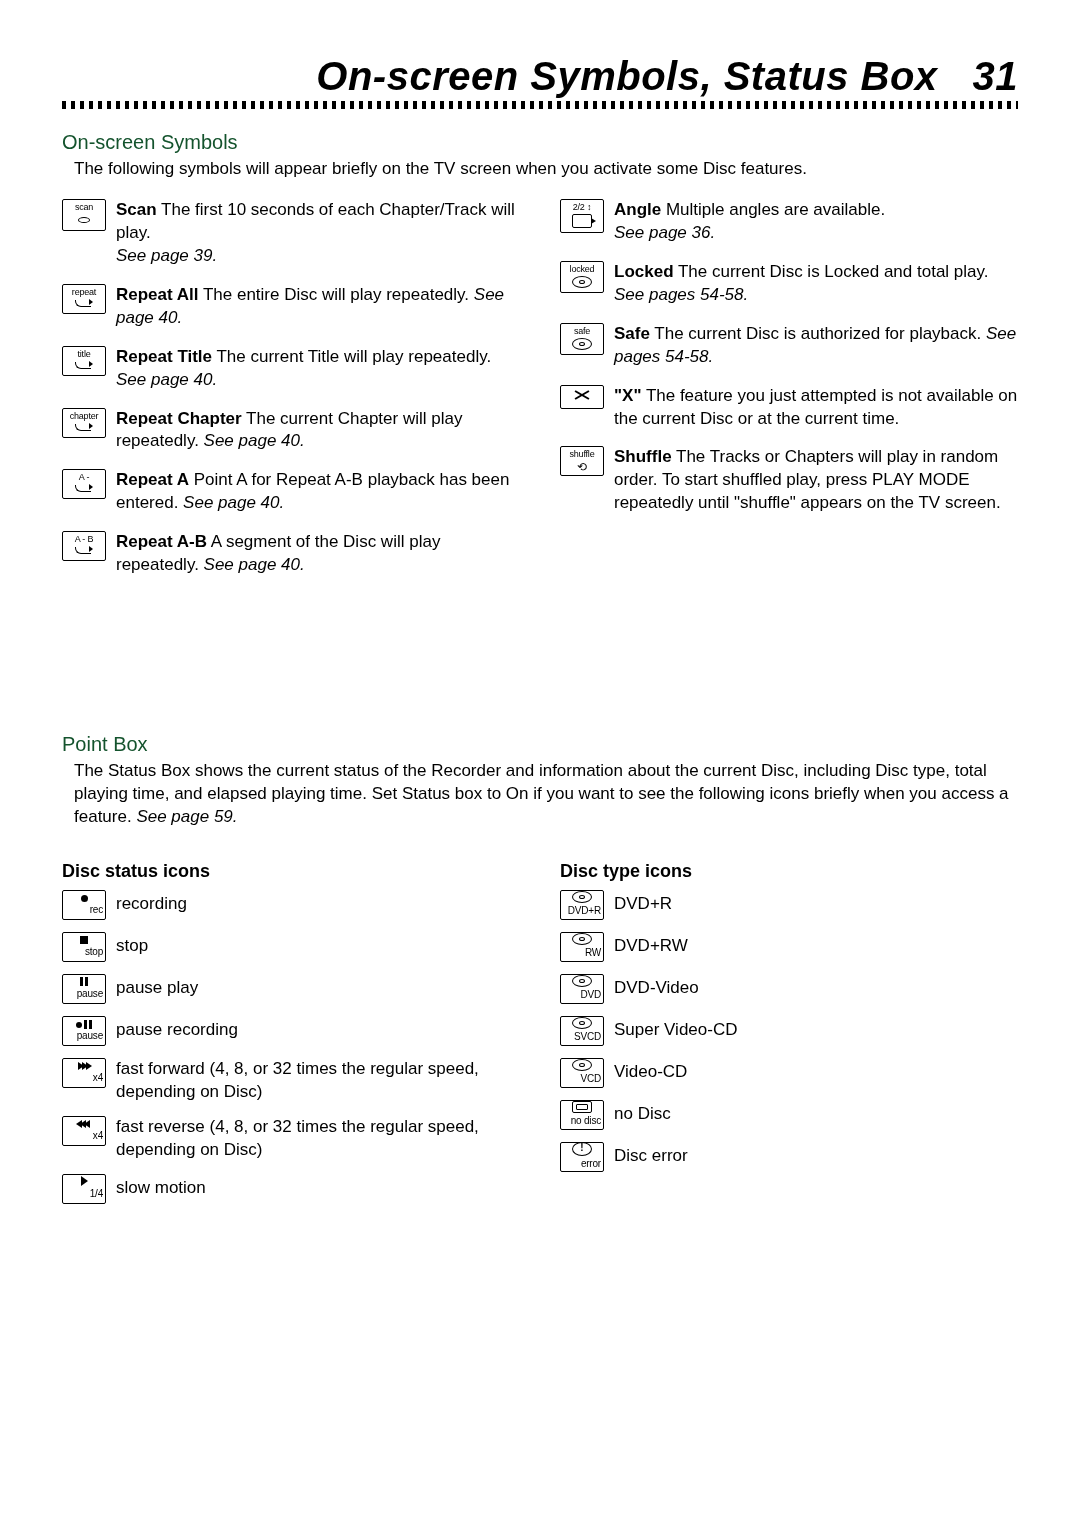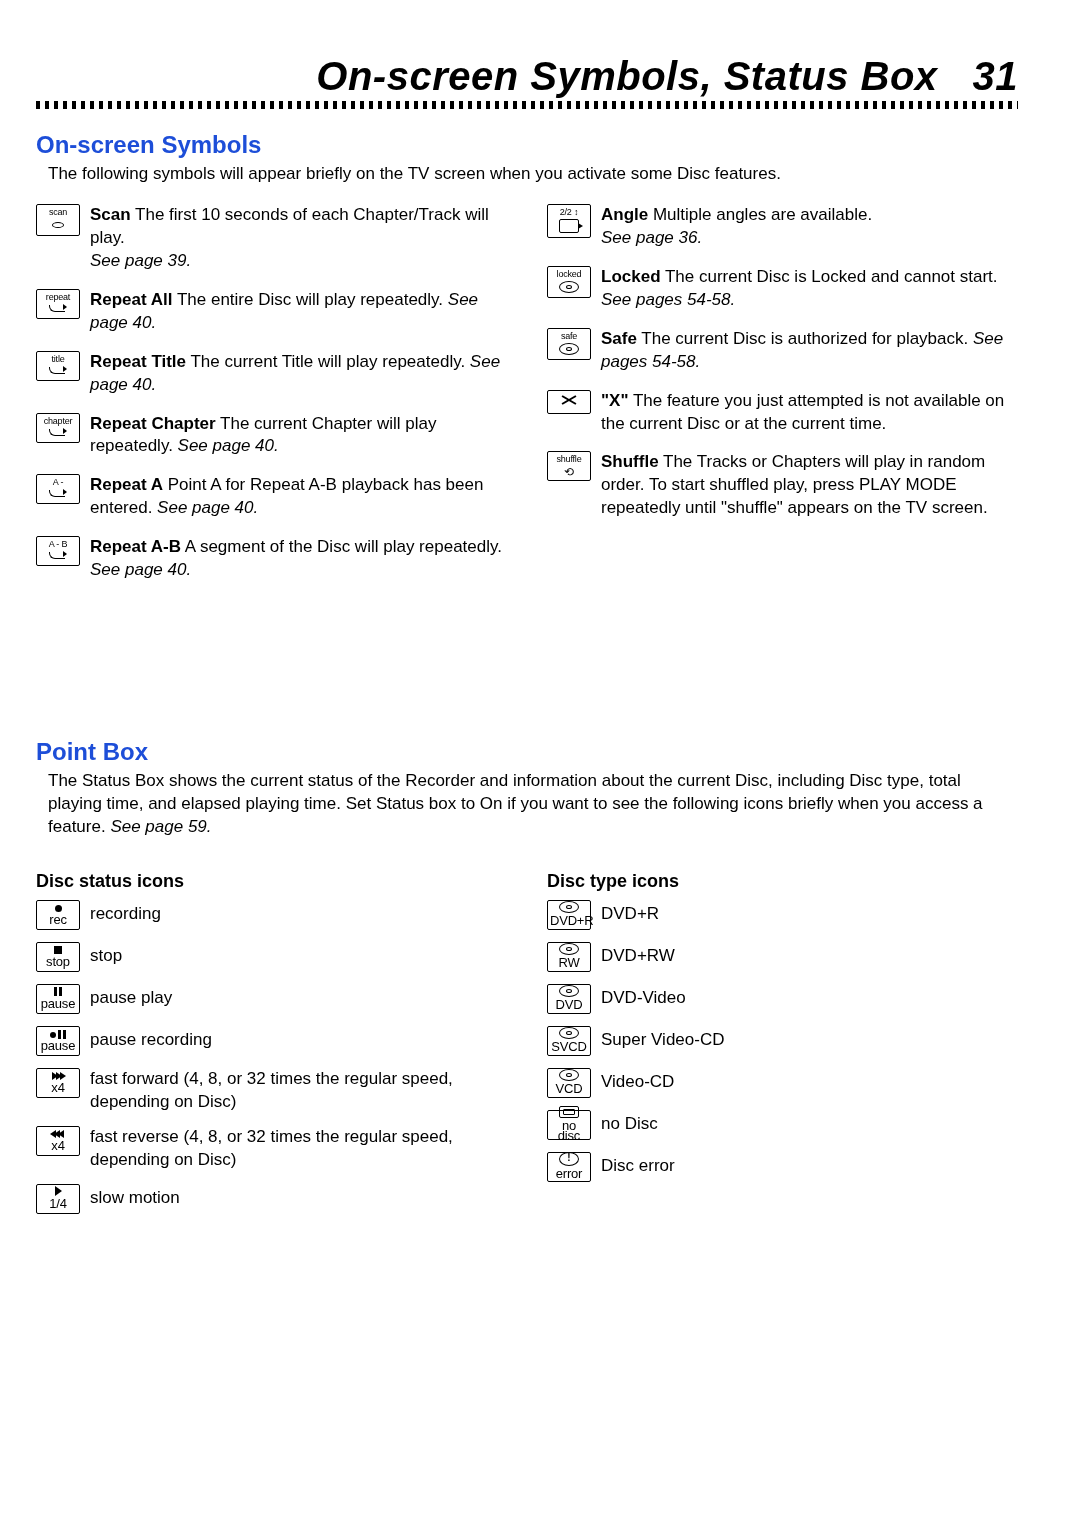--- a/index.html
+++ b/index.html
@@ -7,45 +7,45 @@
   body {
     width: 1080px;
     height: 1528px;
     font-family: "Gill Sans", "Gill Sans MT", "Trebuchet MS", sans-serif;
     color: #000;
     background: #fff;
     position: relative;
   }
   .page {
     position: relative;
-    padding: 54px 62px 0 36px;
+    padding: 54px 62px 0 62px;
     box-sizing: border-box;
     width: 100%;
     height: 100%;
   }
   .title-line {
     font-size: 40px;
     font-weight: 700;
     font-style: italic;
     text-align: right;
     color: #000;
     letter-spacing: 0.5px;
     margin-bottom: 2px;
   }
   .title-line .num { font-style: italic; }
   .dots {
     height: 8px;
     background: repeating-linear-gradient(to right, #000 0 4px, transparent 4px 9px);
     margin-bottom: 22px;
   }
   h2.section-h {
-    font-size: 24px;
-    font-weight: 700;
+    font-size: 20px;
+    font-weight: 400;
     margin: 0 0 4px 0;
-    color: #1d4ed8;
+    color: #14532d;
   }
   p.lead {
     font-size: 17px;
     margin: 0 0 18px 12px;
     line-height: 1.35;
     max-width: 960px;
   }
   .two-col {
     display: flex;
     gap: 40px;
@@ -103,21 +103,21 @@
     margin: 14px 0 8px 0;
   }
   .icon-list .sym-item {
     margin-bottom: 12px;
     align-items: center;
     font-size: 17px;
   }
   .icon-big {
     height: 30px;
   }
-  .icon-big .lbl { font-size: 13px; padding-top:1px;}
+  .icon-big .lbl { font-size: 10px; padding-top:1px;text-align:right;}
   .icon-big .glyph { font-size: 13px; }
   .disc-ellipse {
     display: inline-block;
     width: 18px; height: 10px;
     border: 1.5px solid #000;
     border-radius: 50%;
     position: relative;
   }
   .disc-ellipse::after {
     content: "";
@@ -295,21 +295,21 @@
           <i class="see">See page 36.</i>
         </div>
       </div>
 
       <div class="sym-item">
         <div class="box-icon">
           <div class="lbl">locked</div>
           <div class="glyph"><span class="disc-ellipse"></span></div>
         </div>
         <div class="text">
-          <b>Locked</b><span> The current Disc is Locked and cannot start. </span><i class="see">See pages 54-58.</i>
+          <b>Locked</b><span> The current Disc is Locked and total play. </span><i class="see">See pages 54-58.</i>
         </div>
       </div>
 
       <div class="sym-item">
         <div class="box-icon">
           <div class="lbl">safe</div>
           <div class="glyph"><span class="disc-ellipse"></span></div>
         </div>
         <div class="text">
           <b>Safe</b><span> The current Disc is authorized for playback. </span><i class="see">See pages 54-58.</i>

